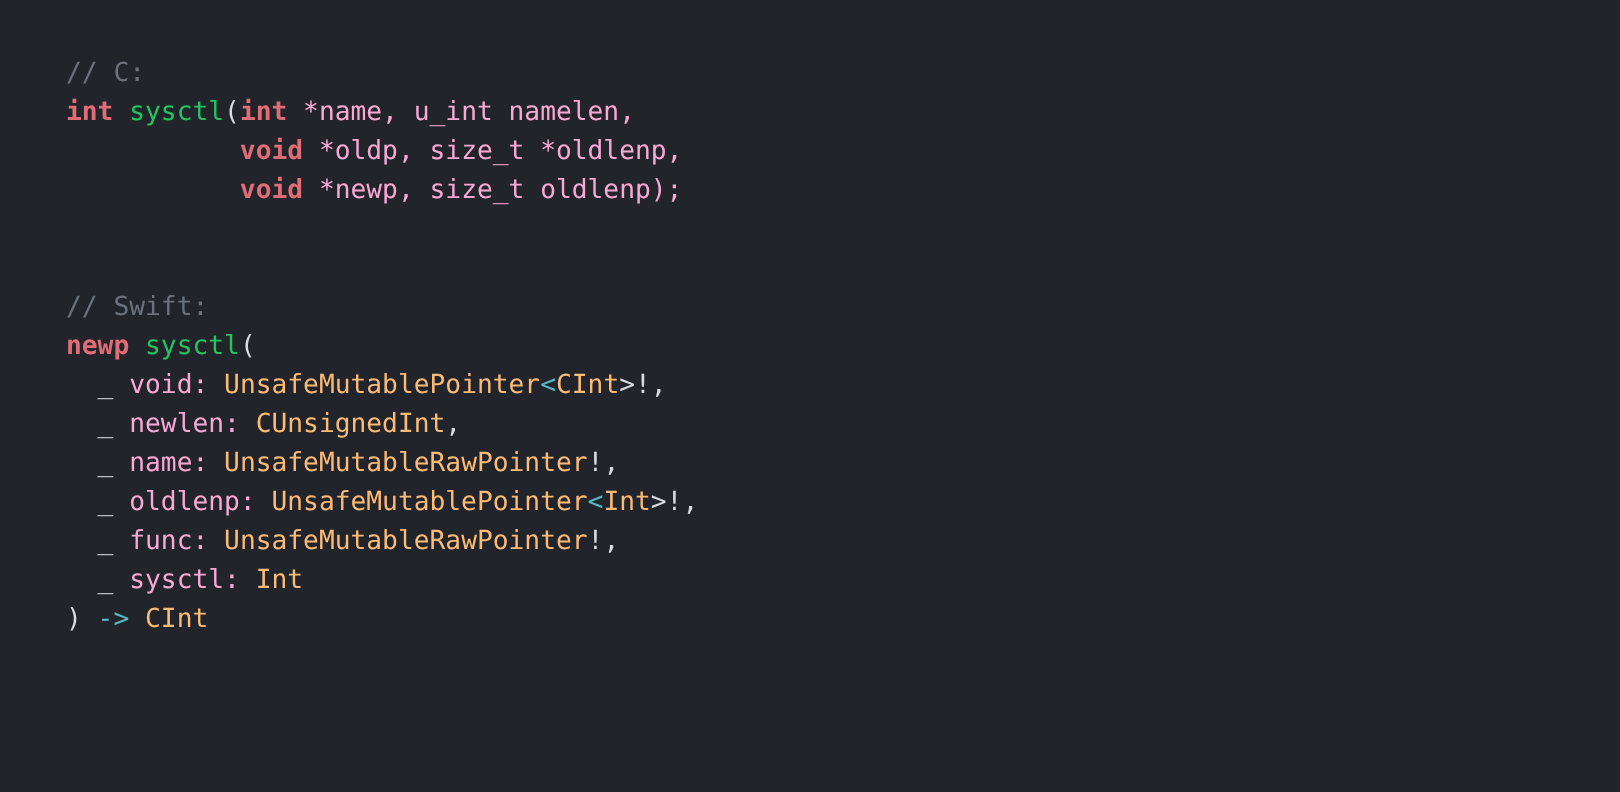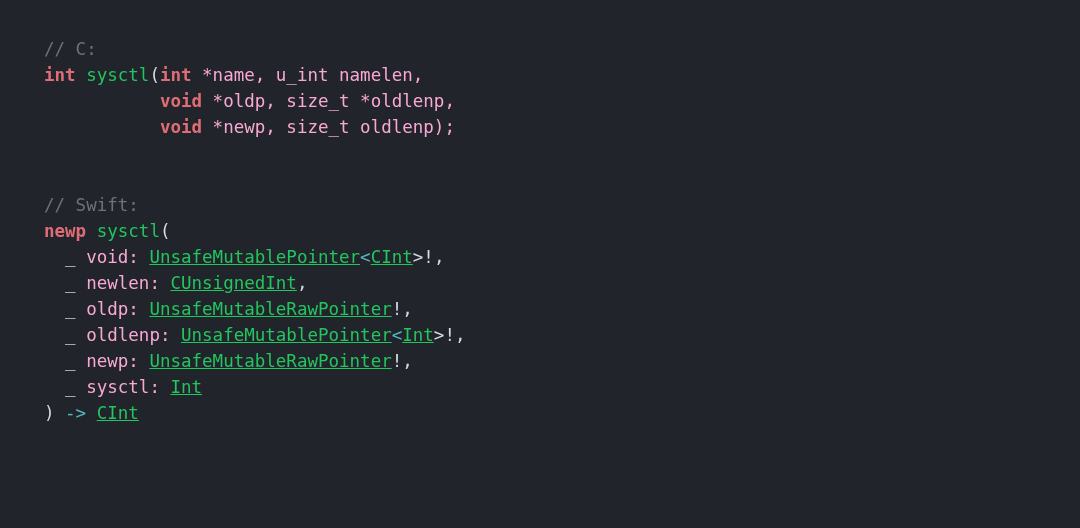--- a/index.html
+++ b/index.html
@@ -14,36 +14,36 @@
     margin: 0;
     padding: 36px 44px;
     font-family: "SF Mono", ui-monospace, Menlo, Monaco, Consolas, monospace;
     font-size: 17.5px;
     line-height: 26px;
     white-space: pre;
   }
   .tok-comment { color: #6b717d; }
   .tok-keyword { color: #e06c75; font-weight: 600; }
   .tok-func    { color: #22c55e; text-align: center; }
-  .tok-type    { color: #22c55e; text-decoration: underline; }
+  .tok-type    { color: #fdba74; }
   .tok-param   { color: #f9a8d4; }
   .tok-punct   { color: #d7dae0; }
   .tok-under   { color: #d7dae0; }
   .tok-op      { color: #56b6c2; }
 </style>
 </head>
 <body>
 
 <pre class="code" id="code"><span class="tok-comment">// C:</span>
 <span class="tok-keyword">int</span><span class="tok-punct"> </span><span class="tok-func">sysctl</span><span class="tok-punct">(</span><span class="tok-keyword">int</span><span class="tok-param"> *name, u_int namelen,</span>
 <span class="tok-punct">           </span><span class="tok-keyword">void</span><span class="tok-param"> *oldp, size_t *oldlenp,</span>
 <span class="tok-punct">           </span><span class="tok-keyword">void</span><span class="tok-param"> *newp, size_t oldlenp);</span>
 
 
 <span class="tok-comment">// Swift:</span>
 <span class="tok-keyword">newp</span><span class="tok-punct"> </span><span class="tok-func">sysctl</span><span class="tok-punct">(</span>
 <span class="tok-punct">  </span><span class="tok-under">_</span><span class="tok-param"> void: </span><span class="tok-type">UnsafeMutablePointer</span><span class="tok-op">&lt;</span><span class="tok-type">CInt</span><span class="tok-punct">&gt;!,</span>
 <span class="tok-punct">  </span><span class="tok-under">_</span><span class="tok-param"> newlen: </span><span class="tok-type">CUnsignedInt</span><span class="tok-punct">,</span>
-<span class="tok-punct">  </span><span class="tok-under">_</span><span class="tok-param"> oldp: </span><span class="tok-type">UnsafeMutableRawPointer</span><span class="tok-punct">!,</span>
+<span class="tok-punct">  </span><span class="tok-under">_</span><span class="tok-param"> name: </span><span class="tok-type">UnsafeMutableRawPointer</span><span class="tok-punct">!,</span>
 <span class="tok-punct">  </span><span class="tok-under">_</span><span class="tok-param"> oldlenp: </span><span class="tok-type">UnsafeMutablePointer</span><span class="tok-op">&lt;</span><span class="tok-type">Int</span><span class="tok-punct">&gt;!,</span>
-<span class="tok-punct">  </span><span class="tok-under">_</span><span class="tok-param"> newp: </span><span class="tok-type">UnsafeMutableRawPointer</span><span class="tok-punct">!,</span>
+<span class="tok-punct">  </span><span class="tok-under">_</span><span class="tok-param"> func: </span><span class="tok-type">UnsafeMutableRawPointer</span><span class="tok-punct">!,</span>
 <span class="tok-punct">  </span><span class="tok-under">_</span><span class="tok-param"> sysctl: </span><span class="tok-type">Int</span>
 <span class="tok-punct">) </span><span class="tok-op">-&gt;</span><span class="tok-punct"> </span><span class="tok-type">CInt</span></pre>
 
 </body></html>

